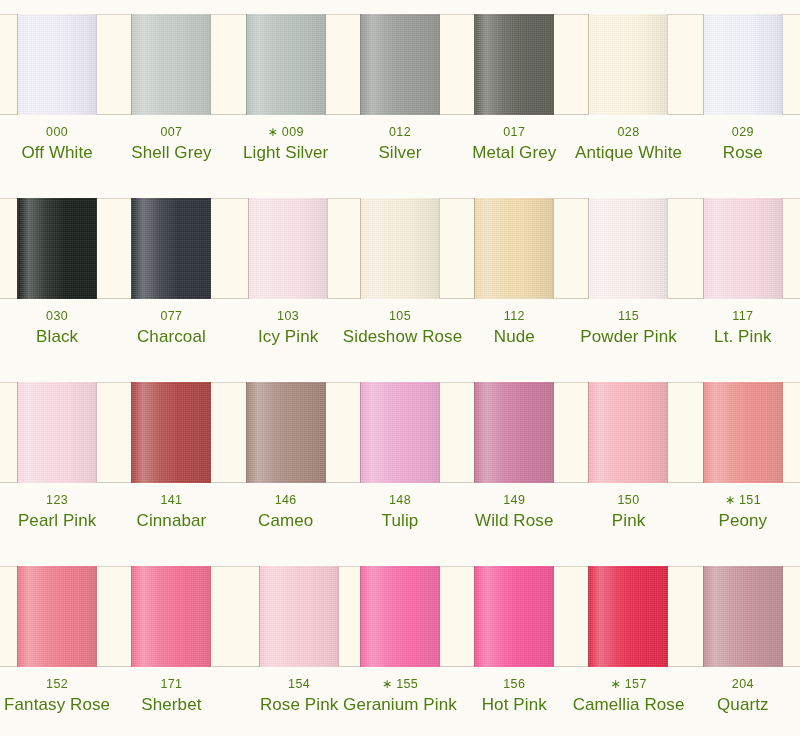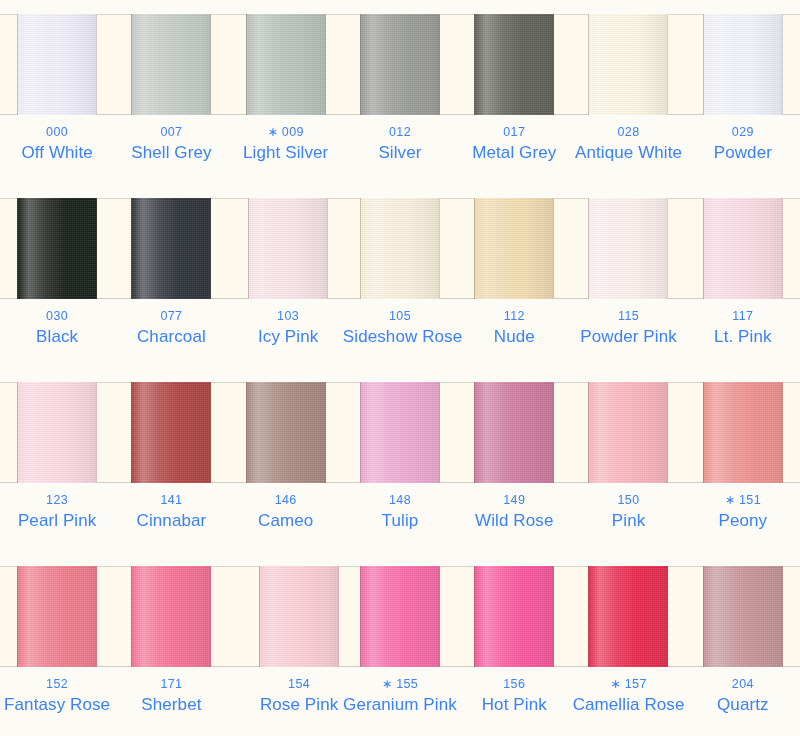--- a/index.html
+++ b/index.html
@@ -93,21 +93,21 @@
       repeating-linear-gradient(90deg, rgba(255,255,255,0.06) 0px, rgba(255,255,255,0.06) 1px, rgba(0,0,0,0.022) 1px, rgba(0,0,0,0.022) 2px);
     opacity: 0.75;
     pointer-events: none;
   }
   .label {
     position: absolute;
     left: 0;
     top: 124px;
     width: 114.28px;
     text-align: center;
-    color: #3b82f6;
+    color: #4d7c0f;
     line-height: 1.38;
   }
   .code {
     display: block;
     font-size: 12.5px;
     letter-spacing: 0.4px;
     white-space: nowrap;
   }
   .name {
     display: block;
@@ -179,21 +179,21 @@
             <span class="code"><span>028</span></span>
             <span class="name">Antique White</span>
           </div>
         </div>
         <div class="cell" style="left: 685.714px;">
           <div class="ribbon-wrap">
             <div class="ribbon" title="White" style="background: rgb(242, 243, 251);"></div>
           </div>
           <div class="label">
             <span class="code"><span>029</span></span>
-            <span class="name">Powder</span>
+            <span class="name">Rose</span>
           </div>
         </div>
       </div>
     </div>
     <div class="swatch-row">
       <div class="ribbon-band"></div>
       <div class="cells">
         <div class="cell" style="left: 0px;">
           <div class="ribbon-wrap">
             <div class="ribbon" title="Black" style="background: rgb(22, 29, 23);"></div>

